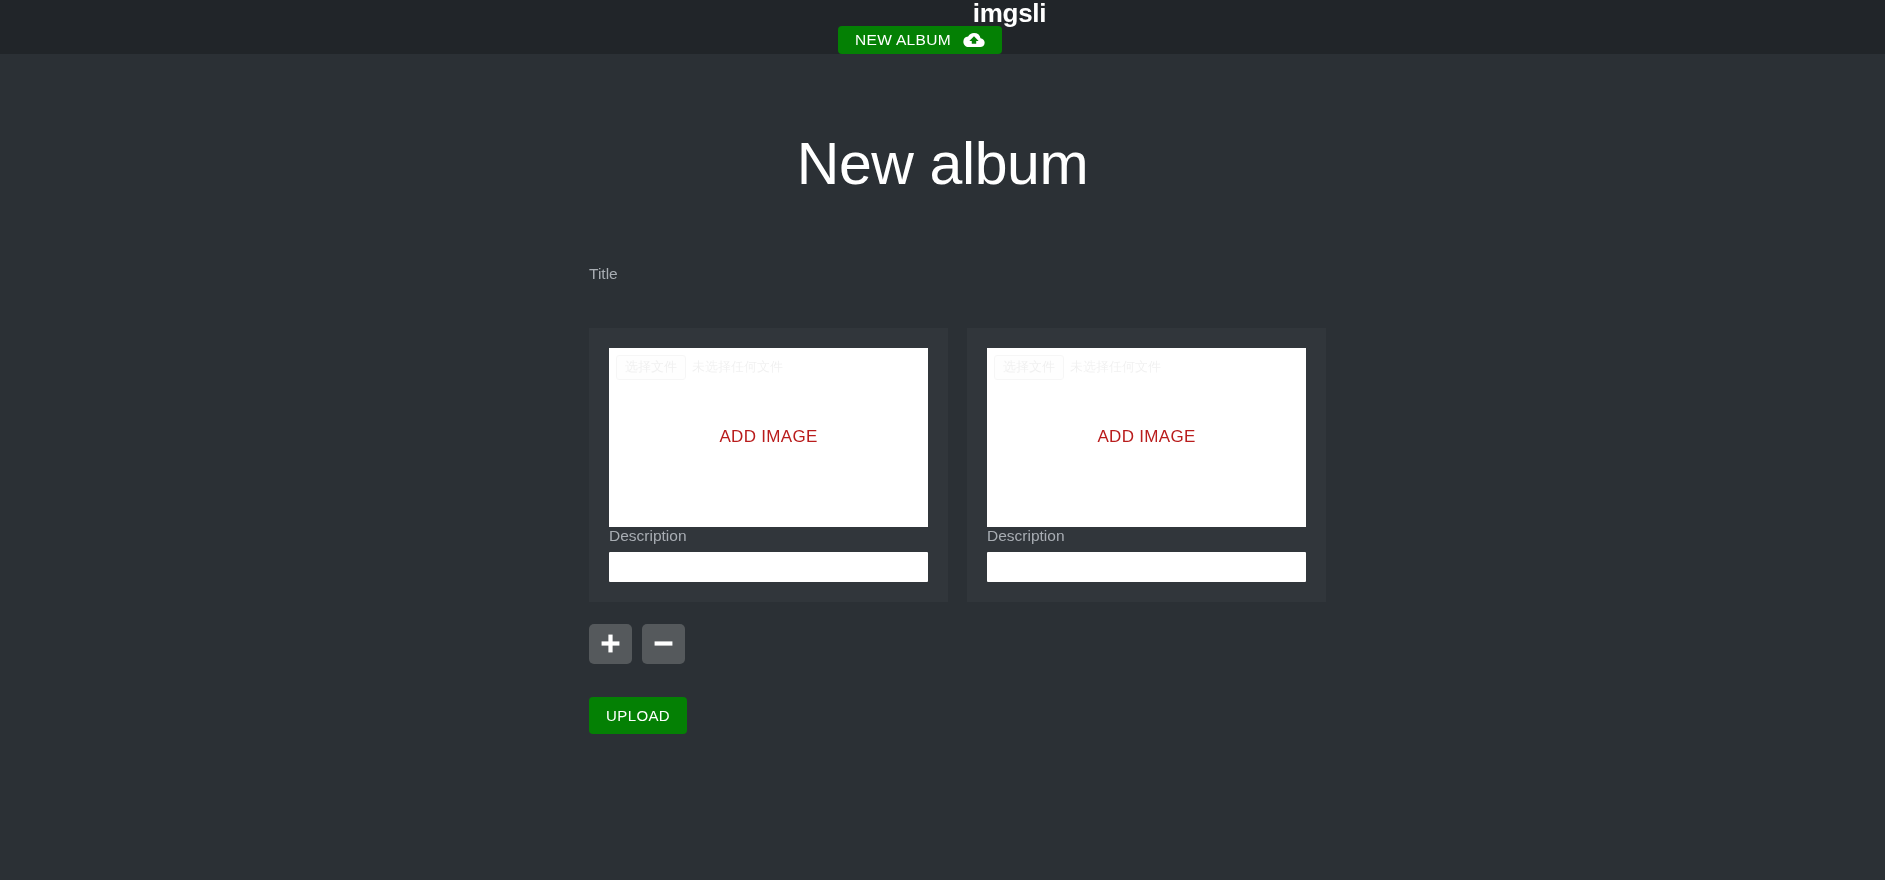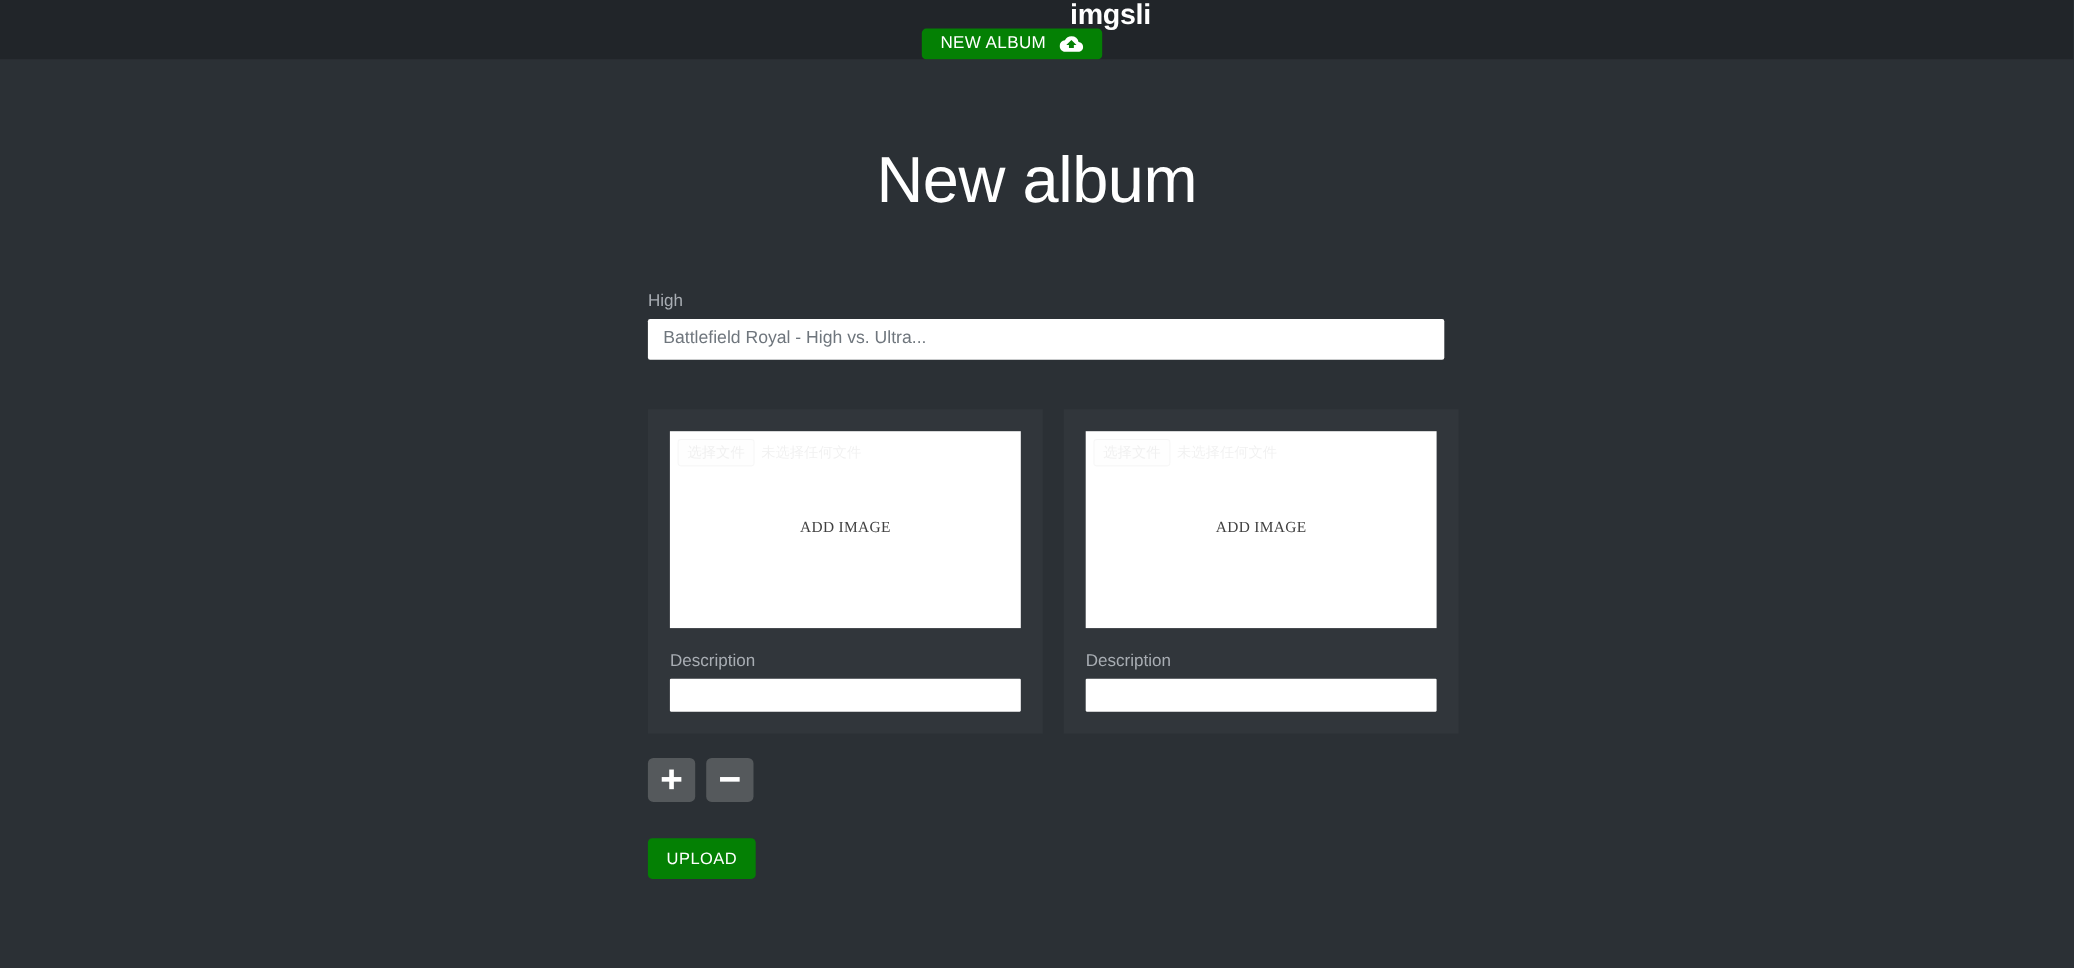--- a/index.html
+++ b/index.html
@@ -118,24 +118,24 @@
     height: 179px;
     background: #ffffff;
     position: relative;
     display: flex;
     align-items: center;
     justify-content: center;
     cursor: pointer;
     overflow: hidden;
   }
   .drop-zone-label {
-    font-size: 14px;
-    color: #404040;
+    font-size: 17px;
+    color: #b91c1c;
     letter-spacing: 0.3px;
-    font-family: Liberation Serif, serif;
+    font-family: Liberation Sans, sans-serif;
     user-select: none;
   }
   .file-input-ghost {
     position: absolute;
     top: 7px;
     left: 7px;
     display: flex;
     align-items: center;
     gap: 6px;
     opacity: 0.055;
@@ -147,21 +147,21 @@
     background: #efefef;
     padding: 2px 8px;
     font-size: 13px;
     color: #000;
     line-height: 1.45;
   }
   .file-name-ghost {
     font-size: 13px;
     color: #000;
   }
-  .desc-block { margin-top: 21px; }
+  .desc-block { }
   .desc-input {
     width: 319px;
     height: 30px;
     background: #ffffff;
     border: none;
     border-radius: 1px;
     padding: 0 8px;
     font-size: 14px;
     color: #333a41;
     font-family: "Liberation Sans", sans-serif;
@@ -221,22 +221,21 @@
   </button>
 </div>
 
 <div class="page">
 
   <h1 class="page-title">New album</h1>
 
   <div class="form-wrap">
 
     
-    <label class="field-label">High</label>
-    <input class="text-input" type="text" placeholder="Battlefield Royal - High vs. Ultra..." style="">
+    <label class="field-label">Title</label>
 
     
     <div class="cards-row">
 
       <div class="img-card">
         <div class="drop-zone">
           <div class="file-input-ghost">
             <span class="file-btn-ghost">选择文件</span>
             <span class="file-name-ghost">未选择任何文件</span>
           </div>

